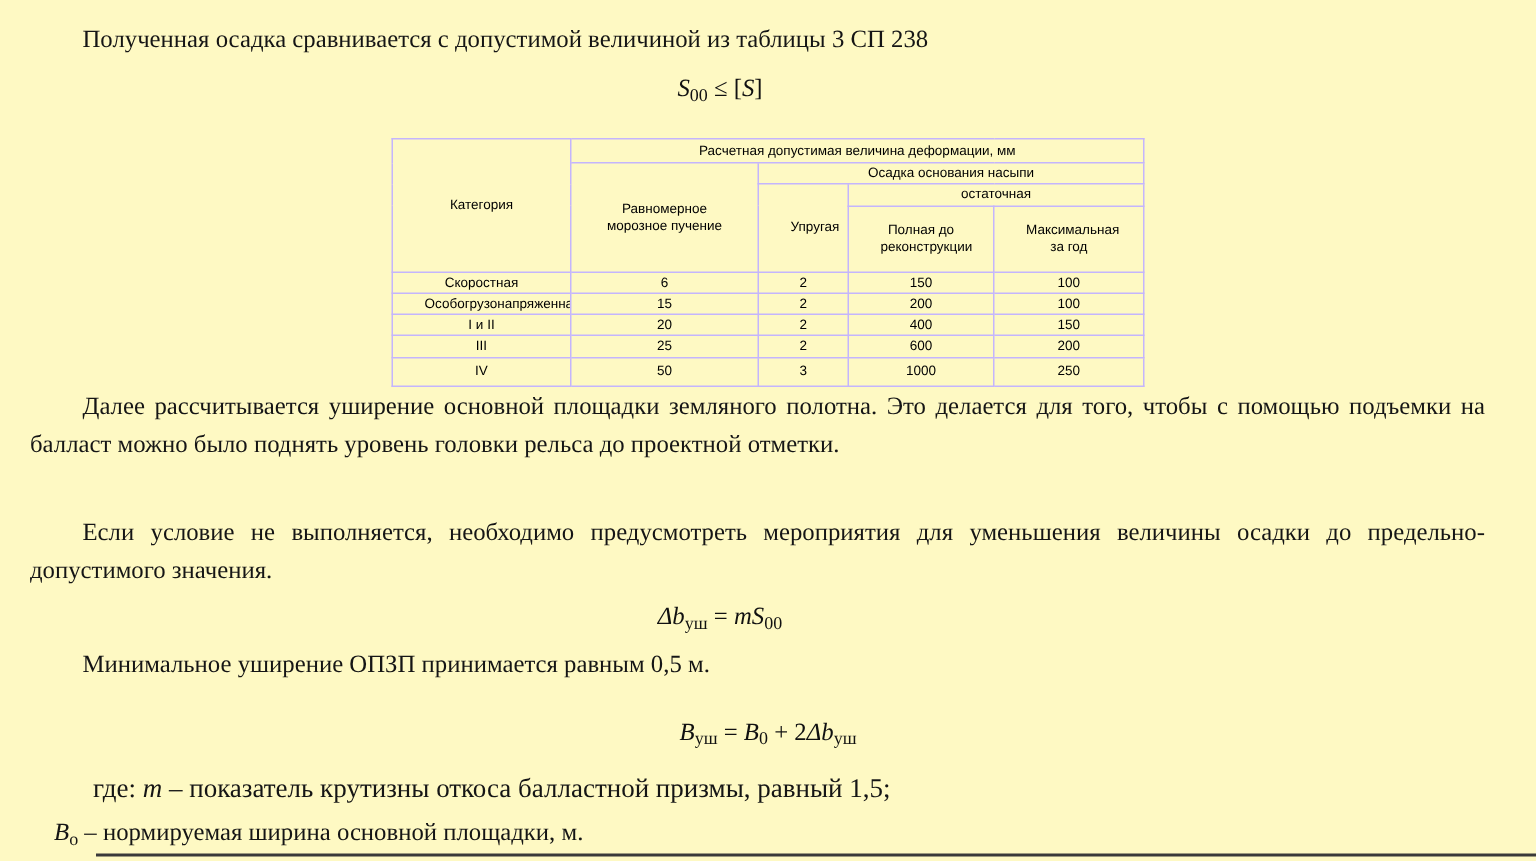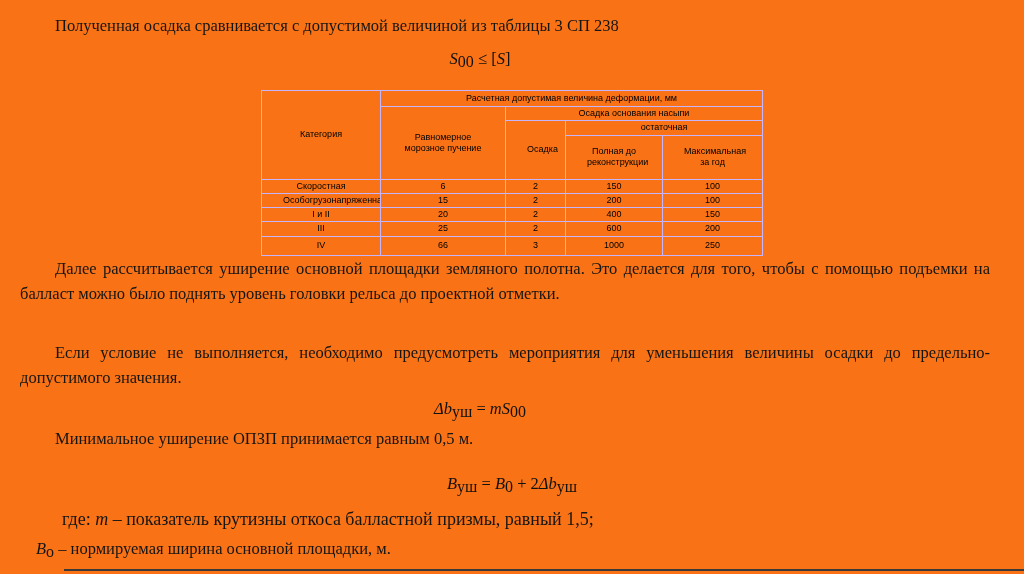--- a/index.html
+++ b/index.html
@@ -1,29 +1,29 @@
 <!DOCTYPE html>
 <html><head>
 <meta charset="utf-8">
 <style>
   * { margin:0; padding:0; box-sizing:border-box; }
   html,body { background:#ffffff; }
   .slide {
-    width:1024px; height:574px; background:#f97316; position:relative;
+    width:1024px; height:574px; background:#fef9c3; position:relative;
     overflow:hidden; font-family:"Liberation Serif", serif; color:#151515;
     padding-top:13px;
   }
   .para { font-size:16.5px; line-height:25px; margin:0 34px 0 20px; }
   .indent { text-indent:35px; }
   .justify { text-align:justify; }
   .formula { text-align:center; font-size:16.5px; line-height:25px; color:#111; }
   .formula.shift-left { padding-right:64px; }
   .it { font-style:italic; }
   .rm { font-style:normal; }
-  .sub { font-size:16px; vertical-align:-3px; font-style:normal; }
+  .sub { font-size:12px; vertical-align:-3px; font-style:normal; }
   .f1 { margin-top:8px; }
   .f2 { margin-top:6px; }
   .f3 { margin-top:20px; }
   .p2 { margin-top:34px; }
   .p4 { margin-top:2px; }
   .where1 { margin-top:8px; margin-left:62px; font-size:18px; line-height:25px; }
   .where2 { margin-left:36px; font-size:16.5px; line-height:33px; }
 
   table.tbl {
     border-collapse:collapse; table-layout:fixed; width:501px;
@@ -68,21 +68,21 @@
     <thead>
       <tr class="hr1">
         <td rowspan="4">Категория</td>
         <td colspan="4">Расчетная допустимая величина деформации, мм</td>
       </tr>
       <tr class="hr2">
         <td rowspan="3">Равномерное морозное пучение</td>
         <td colspan="3">Осадка основания насыпи</td>
       </tr>
       <tr class="hr3">
-        <td rowspan="2">Осадка</td>
+        <td rowspan="2">Упругая</td>
         <td colspan="2">остаточная</td>
       </tr>
       <tr class="hr4">
         <td>Полная до реконструкции</td>
         <td>Максимальная за год</td>
       </tr>
     </thead>
     <tbody>
       <tr>
         <td>Скоростная</td>
@@ -107,21 +107,21 @@
       </tr>
       <tr>
         <td>III</td>
         <td>25</td>
         <td>2</td>
         <td>600</td>
         <td>200</td>
       </tr>
       <tr class="last">
         <td>IV</td>
-        <td>66</td>
+        <td>50</td>
         <td>3</td>
         <td>1000</td>
         <td>250</td>
       </tr>
     </tbody>
   </table>
 
   <p class="para indent justify">Далее рассчитывается уширение основной площадки земляного полотна. Это делается для того, чтобы с помощью подъемки на балласт можно было поднять уровень головки рельса до проектной отметки.</p>
 
   <p class="para indent justify p2">Если условие не выполняется, необходимо предусмотреть мероприятия для уменьшения величины осадки до предельно-допустимого значения.</p>

